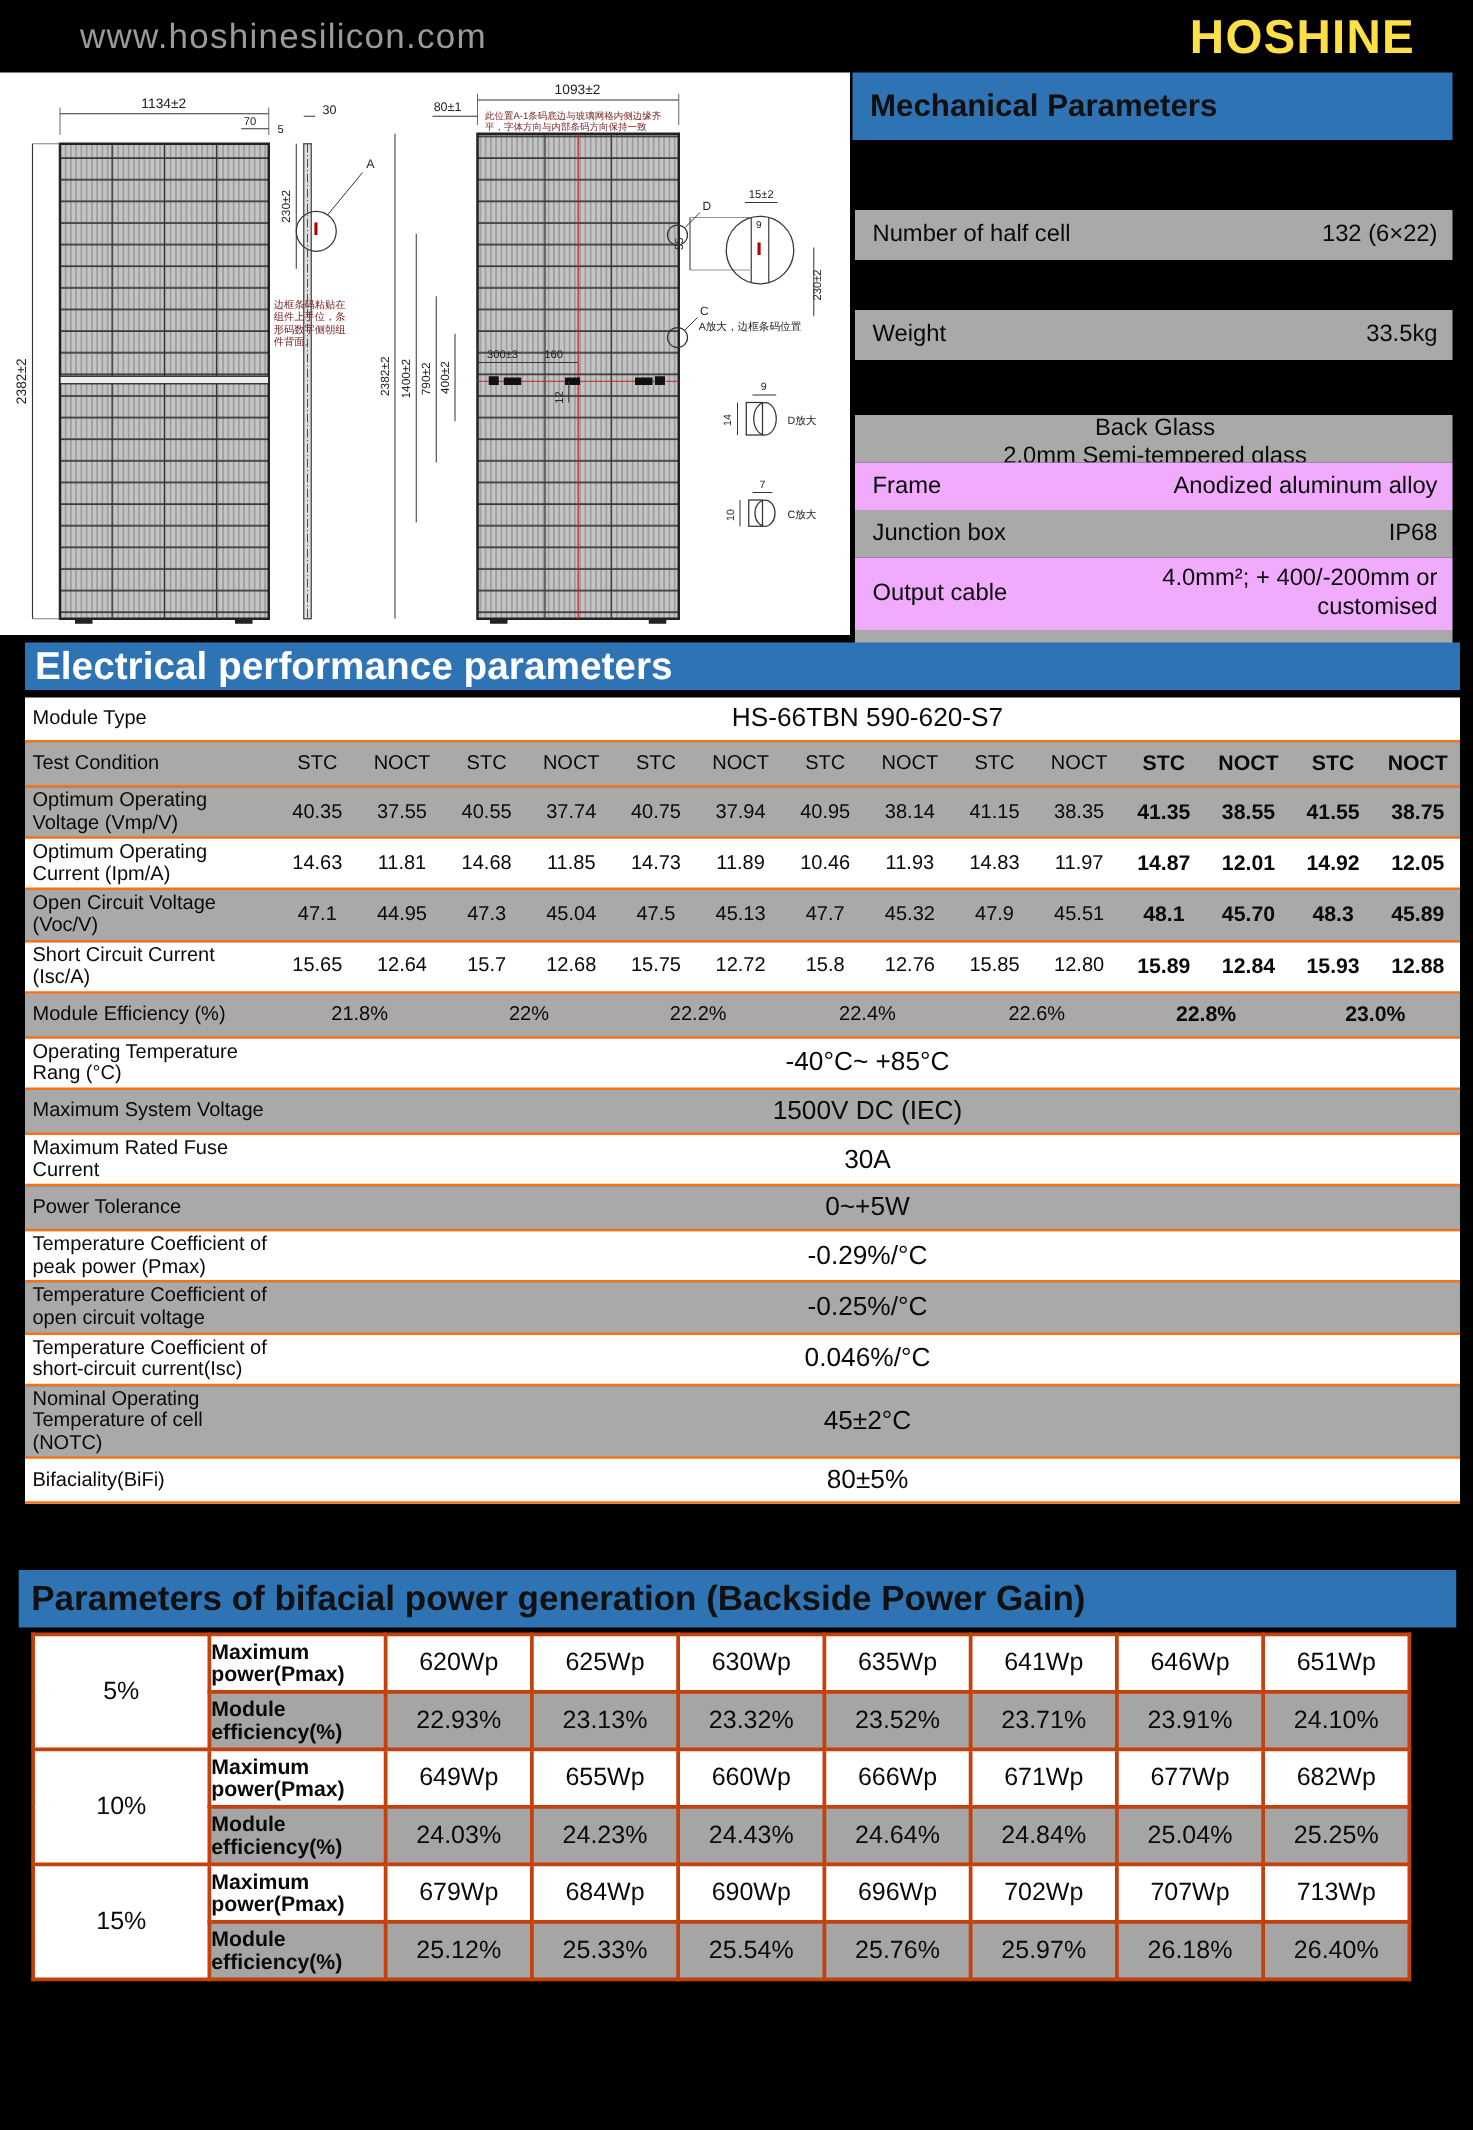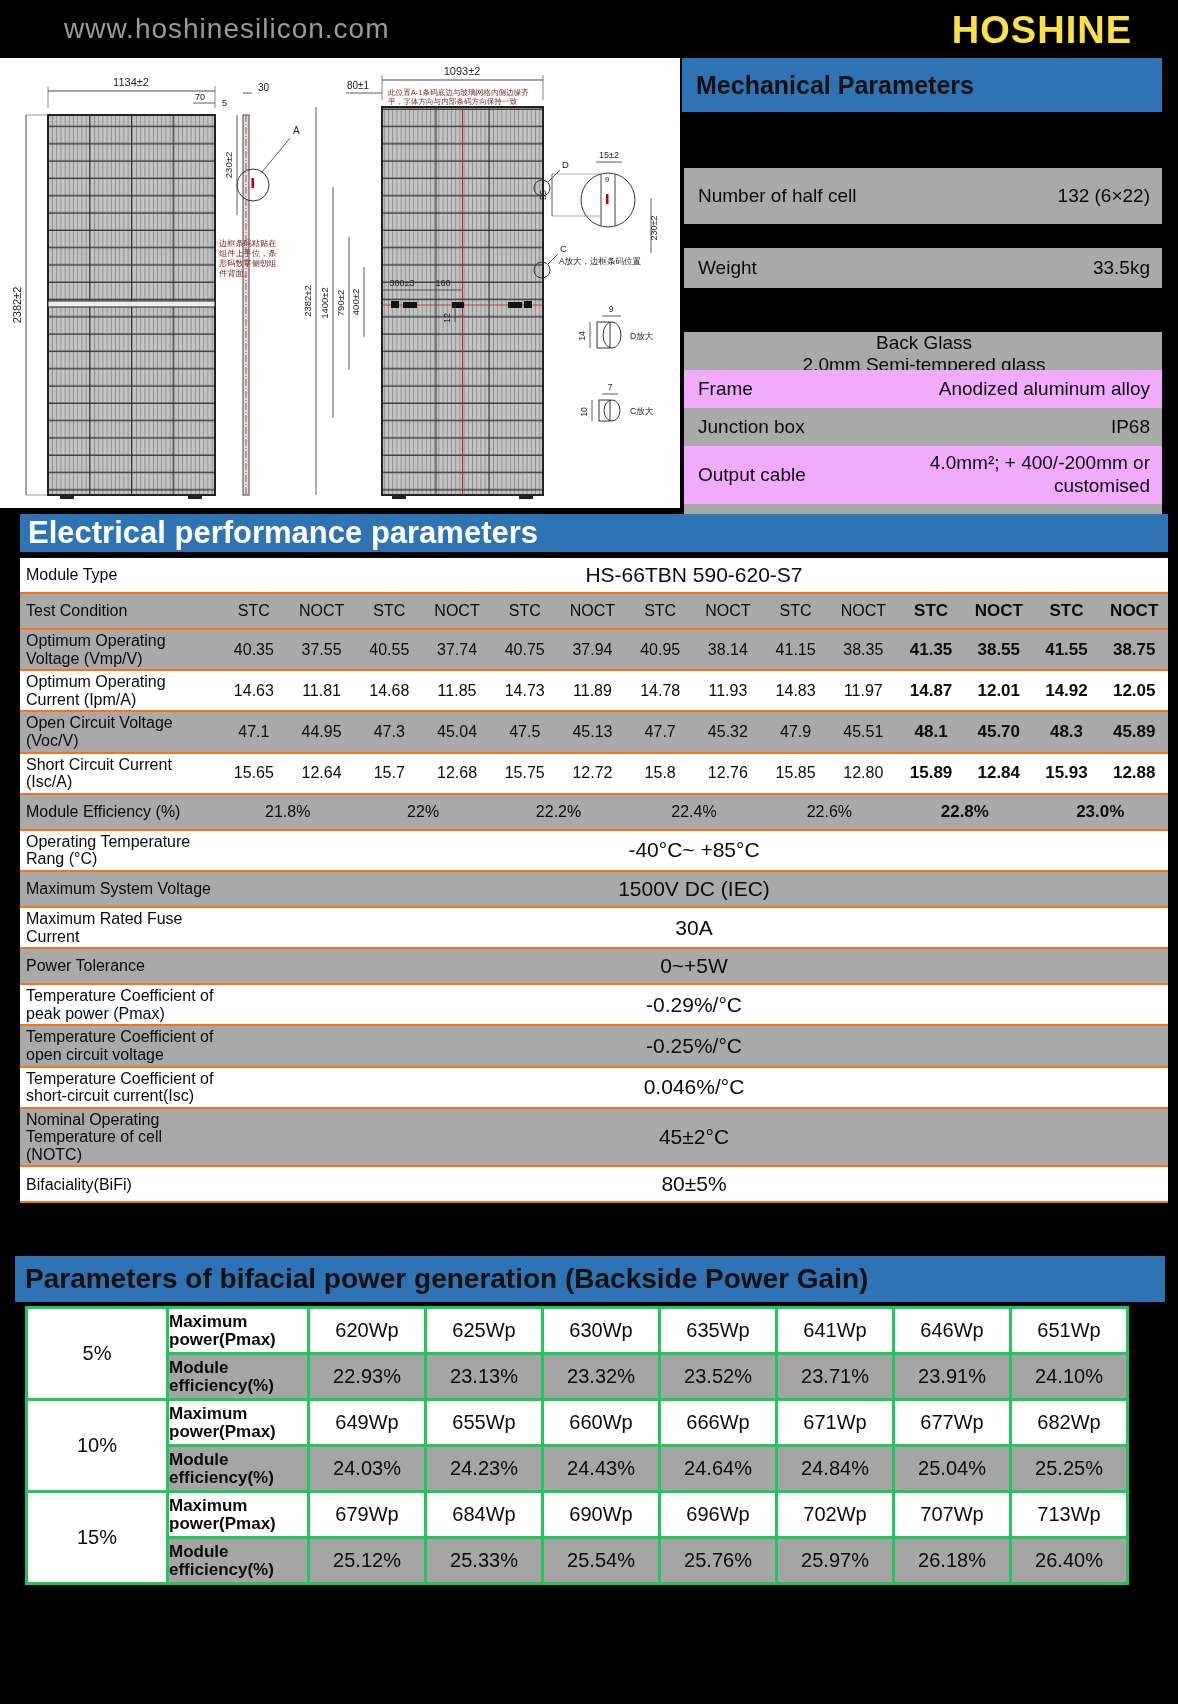--- a/index.html
+++ b/index.html
@@ -10,21 +10,21 @@
   .url{position:absolute;left:64px;top:13px;font-size:28px;color:#9a9a9a;letter-spacing:1px;}
   .logo{position:absolute;right:46px;top:9px;font-size:38px;font-weight:800;color:#fde047;letter-spacing:1px;}
   
   .drawing{position:absolute;left:0;top:58px;width:680px;height:450px;background:#fff;}
   
   .mech-title{position:absolute;left:682px;top:58px;width:480px;height:54px;background:#2e74b5;
         color:#101010;font-size:25px;font-weight:700;line-height:54px;padding-left:14px;box-sizing:border-box;}
   .mrow{position:absolute;left:684px;width:478px;display:flex;justify-content:space-between;align-items:center;
         font-size:19px;padding:0 12px 0 14px;box-sizing:border-box;}
   .mrow.gray{background:#a9a9a9;} .mrow.white{background:#f0abfc;}
-  .m0{top:168px;height:56px;} .m1{top:248px;height:40px;} .m2{top:332px;height:38px;flex-direction:column;}
+  .m0{top:168px;height:40px;} .m1{top:248px;height:40px;} .m2{top:332px;height:38px;flex-direction:column;}
   .m3{top:370px;height:38px;} .m4{top:408px;height:38px;} .m5{top:446px;height:58px;}
   .m6{top:504px;height:40px;}
   .mval{text-align:right;}
   .m5 .mval{width:285px;line-height:1.2;}
   
   .elec{position:absolute;left:20px;top:514px;width:1148px;}
   .elec-title{height:38px;background:#2e74b5;font-size:31px;font-weight:700;line-height:38px;
         padding-left:8px;color:#ffffff;}
   #elec-rows{margin-top:6px;}
   .erow{display:flex;align-items:stretch;border-bottom:2px solid #f97316;min-height:34px;}
@@ -32,21 +32,21 @@
   .erow .lbl{flex:0 0 200px;width:200px;padding:2px 0 2px 6px;font-size:16px;line-height:1.1;
         display:flex;align-items:center;box-sizing:border-box;}
   .erow .cell{flex:1;display:flex;align-items:center;justify-content:center;font-size:16px;}
   .erow .cell:nth-child(n+12){font-weight:700;font-size:17px;}
   .erow.v7 .cell:nth-child(n+7){font-weight:700;font-size:17px;}
   .erow .vspan{flex:1;display:flex;align-items:center;justify-content:center;font-size:21px;}
   
   .bif-title{position:absolute;left:15px;top:1256px;width:1150px;height:46px;background:#2e74b5;
         font-size:28px;font-weight:700;line-height:46px;padding-left:10px;box-sizing:border-box;color:#101010;}
   .bif-table{position:absolute;left:25px;top:1306px;border-collapse:collapse;}
-  .bif-table td{border:3px solid #22c55e;height:43px;padding:0 0;}
+  .bif-table td{border:3px solid #c2410c;height:43px;padding:0 0;}
   .pmaxrow td{background:#fff;} .effrow td{background:#a5a5a5;}
   td.gain{background:#fff;width:138px;text-align:center;font-size:20px;}
   td.blabel{width:138px;font-size:17px;font-weight:700;line-height:1.05;}
   td.bval{width:114px;text-align:center;font-size:20px;}
   
   svg text{font-family:"Liberation Sans",sans-serif;fill:#222;}
   .cnote{fill:#7a2222;}
 </style>
 </head>
 <body>
@@ -262,21 +262,21 @@
           <div class="cell">38.75</div>
         </div>
         <div class="erow white v14">
           <div class="lbl">Optimum Operating Current (Ipm/A)</div>
           <div class="cell">14.63</div>
           <div class="cell">11.81</div>
           <div class="cell">14.68</div>
           <div class="cell">11.85</div>
           <div class="cell">14.73</div>
           <div class="cell">11.89</div>
-          <div class="cell">14.78</div>
+          <div class="cell">10.46</div>
           <div class="cell">11.93</div>
           <div class="cell">14.83</div>
           <div class="cell">11.97</div>
           <div class="cell">14.87</div>
           <div class="cell">12.01</div>
           <div class="cell">14.92</div>
           <div class="cell">12.05</div>
         </div>
         <div class="erow gray v14">
           <div class="lbl">Open Circuit Voltage (Voc/V)</div>

